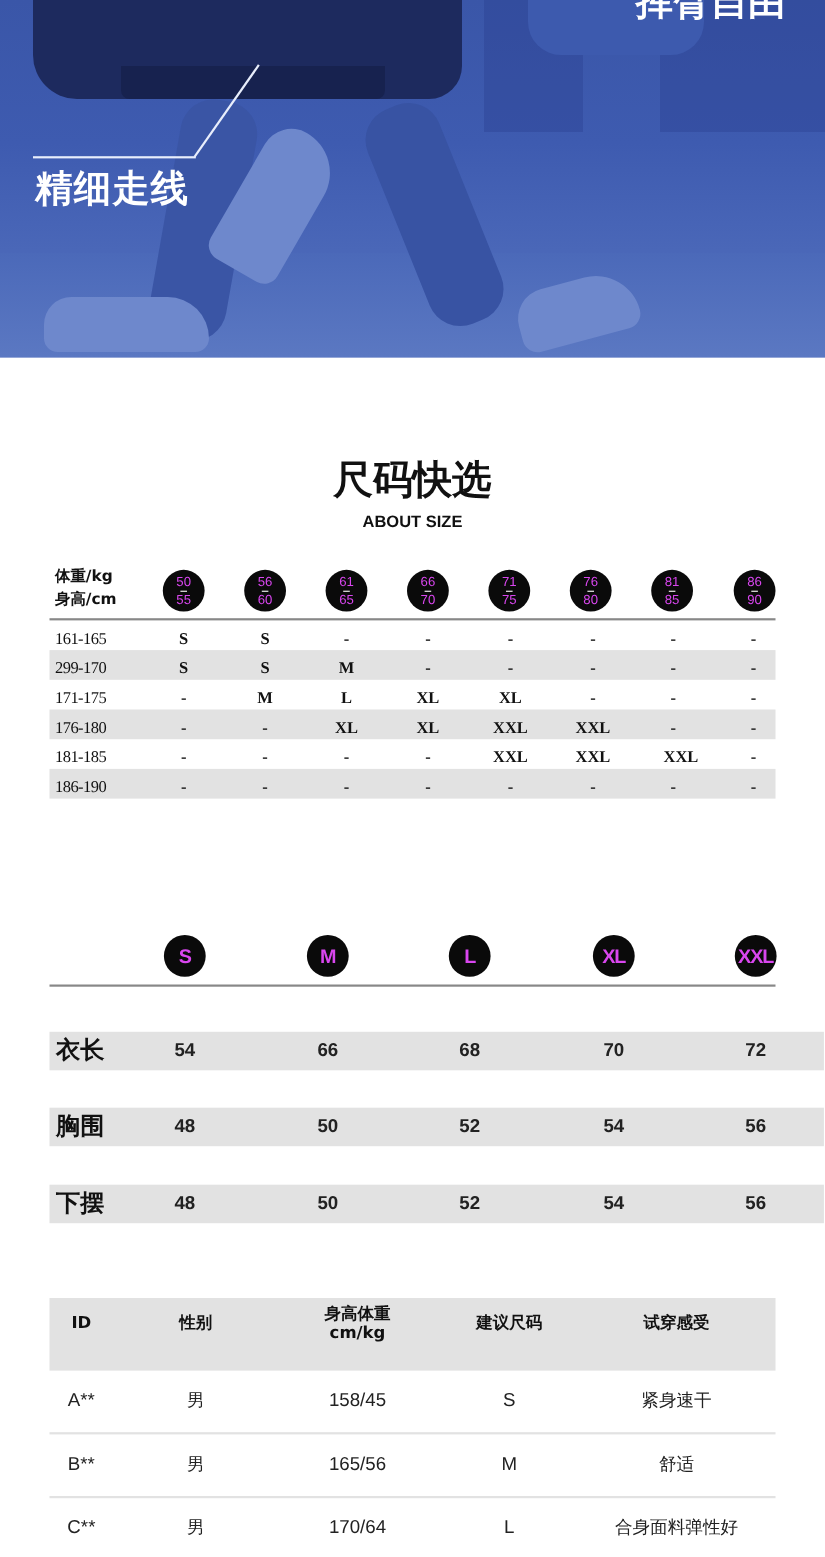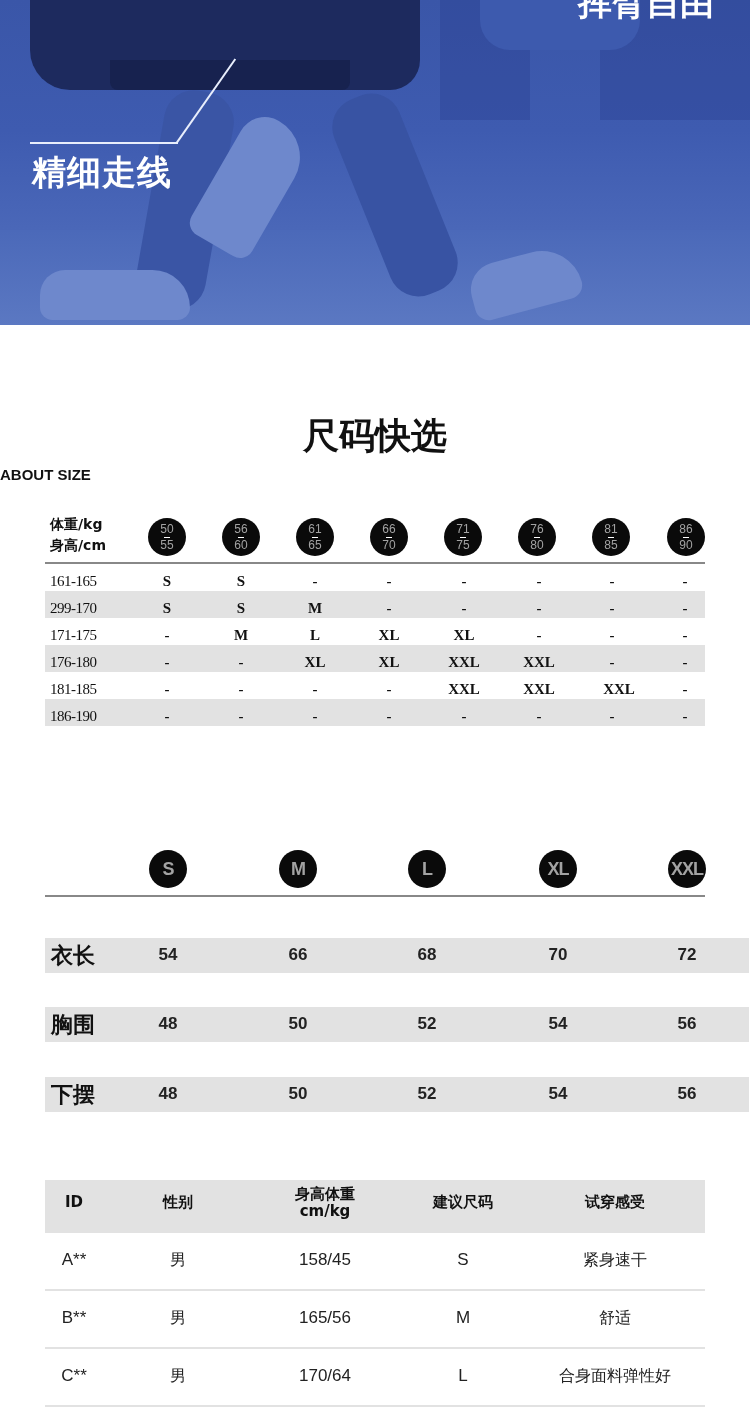--- a/index.html
+++ b/index.html
@@ -16,45 +16,45 @@
   .hero .leg1 { position: absolute; left: 150px; top: 90px; width: 70px; height: 220px; background: #3a55a5; transform: rotate(10deg); border-radius: 30px; }
   .hero .leg2 { position: absolute; left: 360px; top: 90px; width: 70px; height: 210px; background: #3853a3; transform: rotate(-22deg); border-radius: 30px; }
   .hero .shoe { position: absolute; background: #6e88cc; border-radius: 40px 60px 20px 20px; }
   .hero .callout-line-h { position: absolute; left: 30px; top: 142px; width: 148px; height: 2px; background: #e8eefc; }
   .hero .callout-line-d { position: absolute; left: 176px; top: 142px; width: 102px; height: 2px; background: #e8eefc; transform-origin: 0 0; transform: rotate(-55deg); }
   .hero .callout { position: absolute; left: 32px; top: 150px; color: #fff; font-family: "DejaVu Sans", sans-serif; font-weight: bold; font-size: 34px; line-height: 44px; letter-spacing: 1px; }
   .hero .top-right { position: absolute; right: 36px; top: -20px; color: #fff; font-weight: bold; font-size: 34px; line-height: 44px; }
 
   
   .title { position: absolute; left: 0; top: 412px; width: 750px; text-align: center; font-weight: bold; font-size: 36px; color: #111; }
-  .subtitle { position: absolute; left: 0; top: 466px; width: 750px; text-align: left; font-weight: bold; font-size: 15px; color: #111; font-family: "Liberation Sans", sans-serif; }
+  .subtitle { position: absolute; left: 0; top: 466px; width: 750px; text-align: center; font-weight: bold; font-size: 15px; color: #111; font-family: "Liberation Sans", sans-serif; }
 
   
   .qs { position: absolute; left: 45px; top: 512px; width: 660px; }
   .qs-head { position: relative; height: 52px; border-bottom: 2px solid #888; }
   .qs-head .axis { position: absolute; left: 5px; top: 2px; font-size: 14px; font-weight: bold; line-height: 21px; font-family: "DejaVu Sans", sans-serif; }
-  .circle { position: absolute; width: 38px; height: 38px; border-radius: 50%; background: #0a0a0a; color: #a3a3a3; text-align: center; font-family: "Liberation Sans", sans-serif; }
+  .circle { position: absolute; width: 38px; height: 38px; border-radius: 50%; background: #0a0a0a; color: #d946ef; text-align: center; font-family: "Liberation Sans", sans-serif; }
   .circle.wt { top: 6px; font-size: 12px; line-height: 13px; padding-top: 5px; }
   .circle.wt .sep { display: block; width: 6px; height: 1px; background: #fff; margin: 1px auto 1px; }
   .qs-row { position: relative; height: 27px; font-family: Liberation Serif, serif; font-weight: bold; font-size: 15px; }
   .qs-row.alt { background: #e2e2e2; }
   .qs-row .h { position: absolute; left: 5px; top: 9px; font-weight: normal; font-size: 15px; letter-spacing: -0.5px; }
   .qs-row .c { position: absolute; top: 9px; width: 60px; margin-left: -30px; text-align: center; }
 
   
   .ms { position: absolute; left: 45px; top: 845px; width: 660px; }
   .ms-head { position: relative; height: 52px; border-bottom: 2px solid #888; }
   .circle.sz { top: 5px; font-weight: bold; font-size: 18px; line-height: 38px; letter-spacing: -1px; }
   .ms-row { position: absolute; left: 0; width: 704px; height: 35px; background: #e2e2e2; }
   .ms-row .lab { position: absolute; left: 6px; top: 2px; font-weight: bold; font-size: 22px; line-height: 32px; font-family: "DejaVu Sans", sans-serif; }
   .ms-row .v { position: absolute; top: 7px; width: 60px; margin-left: -30px; text-align: center; font-family: "Liberation Sans", sans-serif; font-weight: bold; font-size: 17px; color: #222; }
 
   
   .ft { position: absolute; left: 45px; top: 1180px; width: 660px; }
-  .ft-head { position: relative; height: 53px; background: #e2e2e2; font-weight: bold; font-size: 15px; }
+  .ft-head { position: relative; height: 66px; background: #e2e2e2; font-weight: bold; font-size: 15px; }
   .ft-head .hc { position: absolute; top: 14px; text-align: center; line-height: 17px; }
   .ft-row { position: relative; height: 58px; border-bottom: 2px solid #e2e2e2; font-size: 17px; color: #222; }
   .ft-row .rc { position: absolute; top: 17px; text-align: center; font-family: "Liberation Sans", sans-serif; }
   .ft-row .rc.zh { font-family: "DejaVu Sans", sans-serif; font-size: 16px; }
 </style>
 </head>
 <body>
 
 <div class="hero">
   <div class="bldg" style="left:440px;width:90px;"></div>

